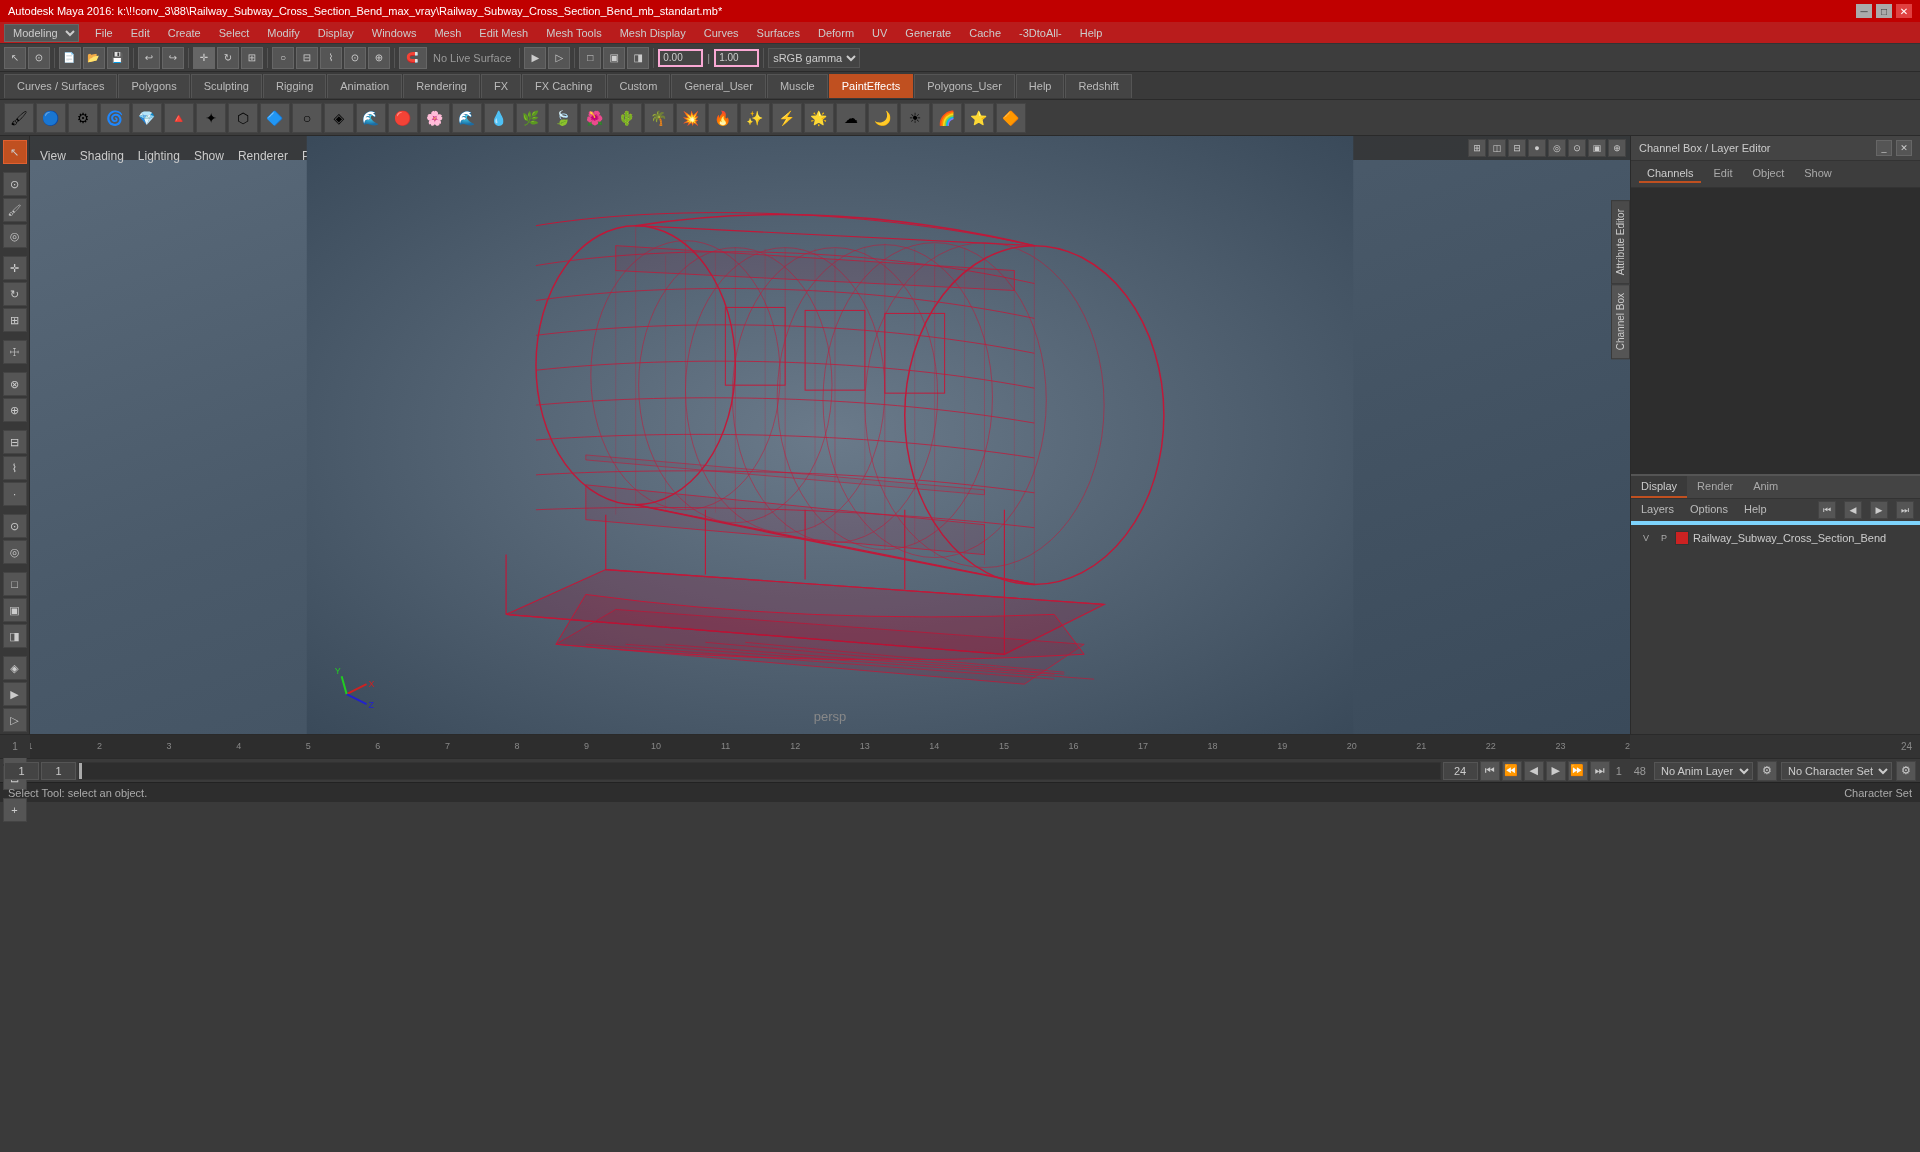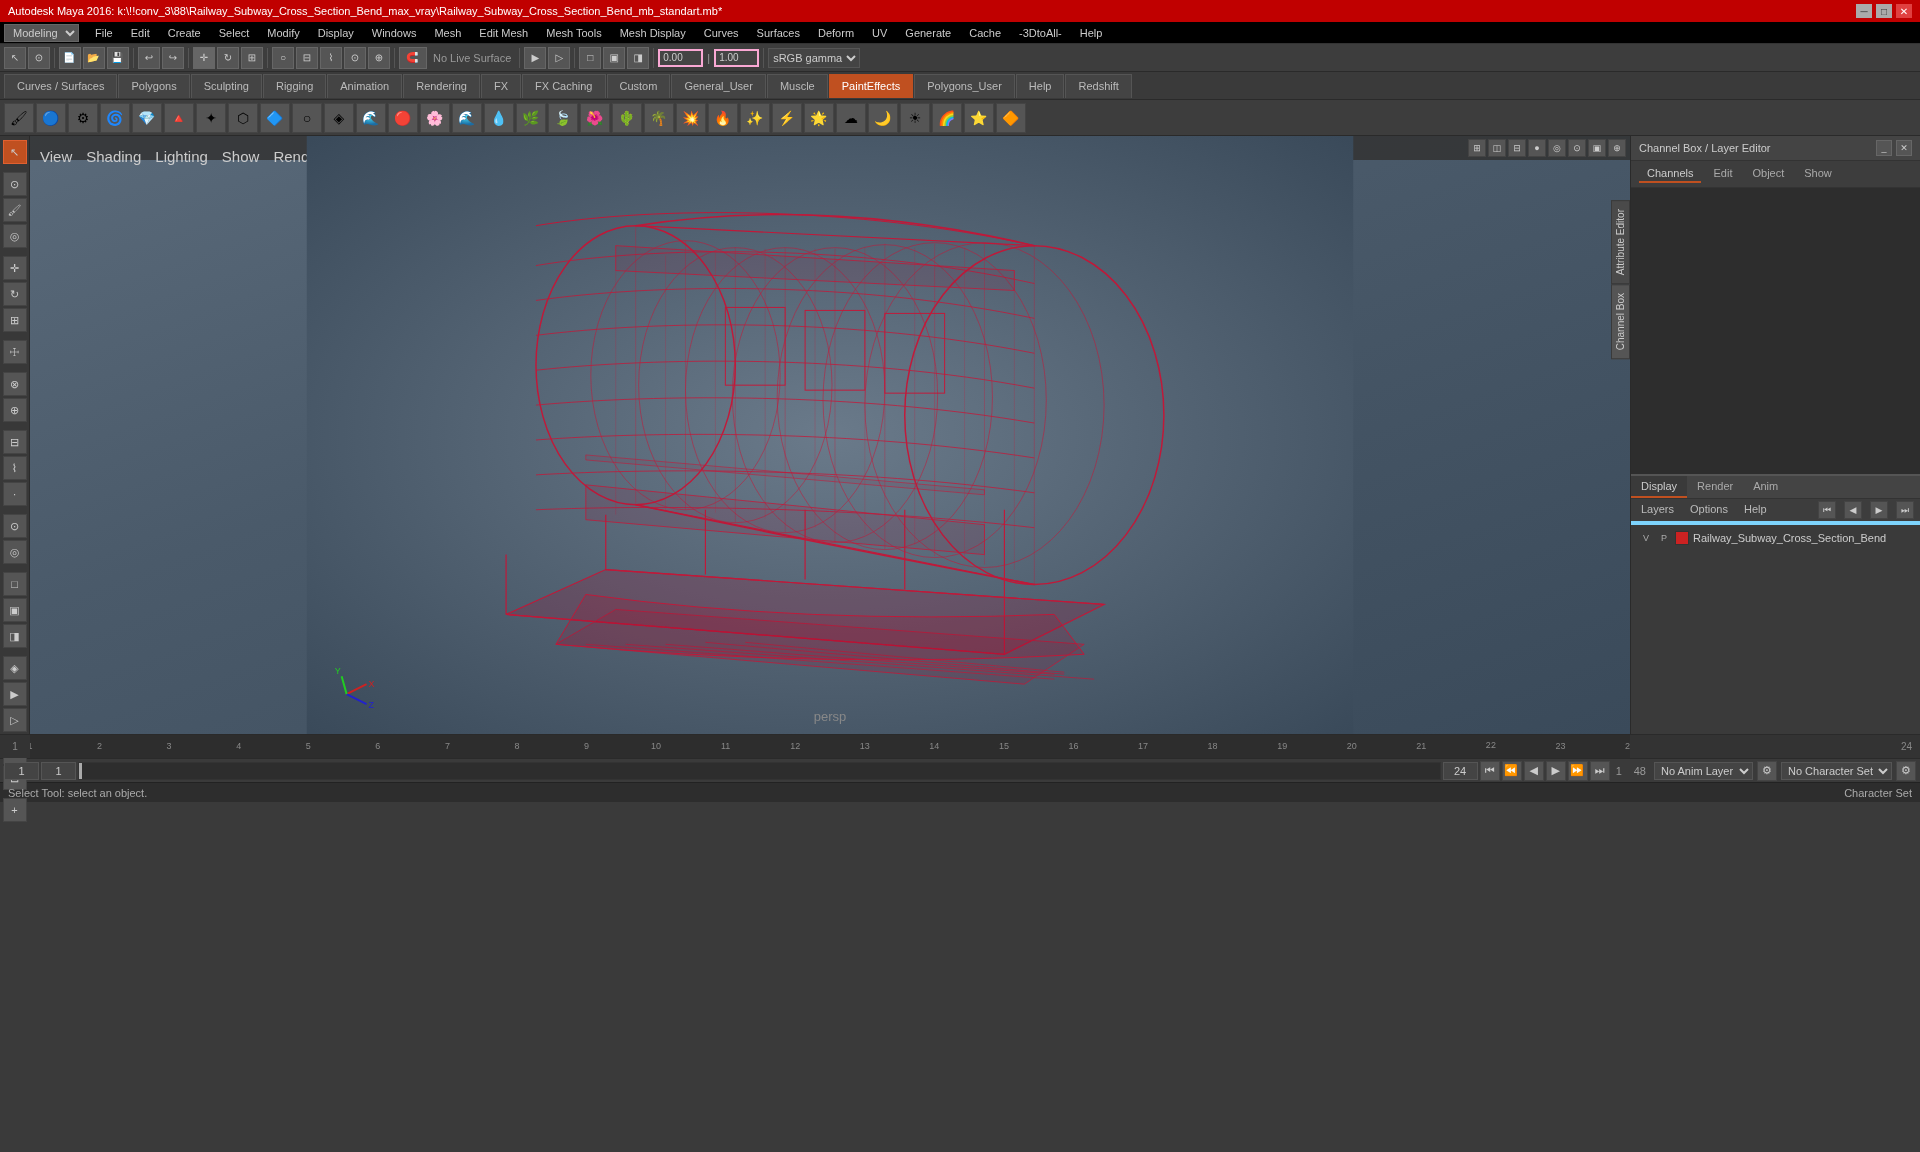--- a/index.html
+++ b/index.html
@@ -38,21 +38,21 @@
       display: inline-flex;
       align-items: center;
       justify-content: center;
       font-size: 10px;
       color: #333;
     }
     .win-btn.close { background: #e04040; color: white; }
 
     
     #menu-bar {
-      background: #000000;
+      background: #b91c1c;
       height: 22px;
       display: flex;
       align-items: center;
       padding: 0 4px;
       gap: 2px;
       border-bottom: 1px solid #333;
     }
     .menu-item {
       padding: 2px 8px;
       cursor: pointer;
@@ -218,21 +218,21 @@
       right: 0;
       height: 24px;
       background: rgba(50,50,50,0.85);
       display: flex;
       align-items: center;
       padding: 0 4px;
       gap: 2px;
     }
     .vp-menu {
       padding: 2px 6px;
-      font-size: 15px;
+      font-size: 12px;
       color: #ccc;
       cursor: pointer;
       margin-top: 16px;
     }
     .vp-btn {
       width: 18px;
       height: 18px;
       background: #555;
       border: 1px solid #444;
       cursor: pointer;
@@ -854,21 +854,21 @@
       <span class="ruler-label" style="left: 47.8261%;">12</span>
       <span class="ruler-label" style="left: 52.1739%;">13</span>
       <span class="ruler-label" style="left: 56.5217%;">14</span>
       <span class="ruler-label" style="left: 60.8696%;">15</span>
       <span class="ruler-label" style="left: 65.2174%;">16</span>
       <span class="ruler-label" style="left: 69.5652%;">17</span>
       <span class="ruler-label" style="left: 73.913%;">18</span>
       <span class="ruler-label" style="left: 78.2609%;">19</span>
       <span class="ruler-label" style="left: 82.6087%;">20</span>
       <span class="ruler-label" style="left: 86.9565%;">21</span>
-      <span class="ruler-label" style="left: 91.3043%; font-family: Liberation Mono, monospace;">22</span>
+      <span class="ruler-label" style="left: 91.3043%;">22</span>
       <span class="ruler-label" style="left: 95.6522%;">23</span>
       <span class="ruler-label" style="left: 100%;">24</span>
     </div>
   <div style="width:290px; background:#333; height:100%; flex-shrink:0; display:flex; align-items:center; justify-content:flex-end; padding-right:8px; font-size:10px; color:#888;">24</div>
 </div>
 
 <div id="anim-controls" style="height:24px; background:#3a3a3a; display:flex; align-items:center; padding:0 4px; gap:2px; border-top:1px solid #2a2a2a;">
   <input type="text" class="current-frame" value="1" style="width: 35px; background: rgb(68, 68, 68); border: 1px solid rgb(85, 85, 85); color: rgb(204, 204, 204); font-size: 11px; height: 18px; text-align: center;">
   <input type="text" value="1" style="width: 35px; background: rgb(68, 68, 68); border: 1px solid rgb(85, 85, 85); color: rgb(204, 204, 204); font-size: 11px; height: 18px; text-align: center;">
   <div style="flex:1; background:#2d2d2d; height:18px; position:relative; border:1px solid #333;">

